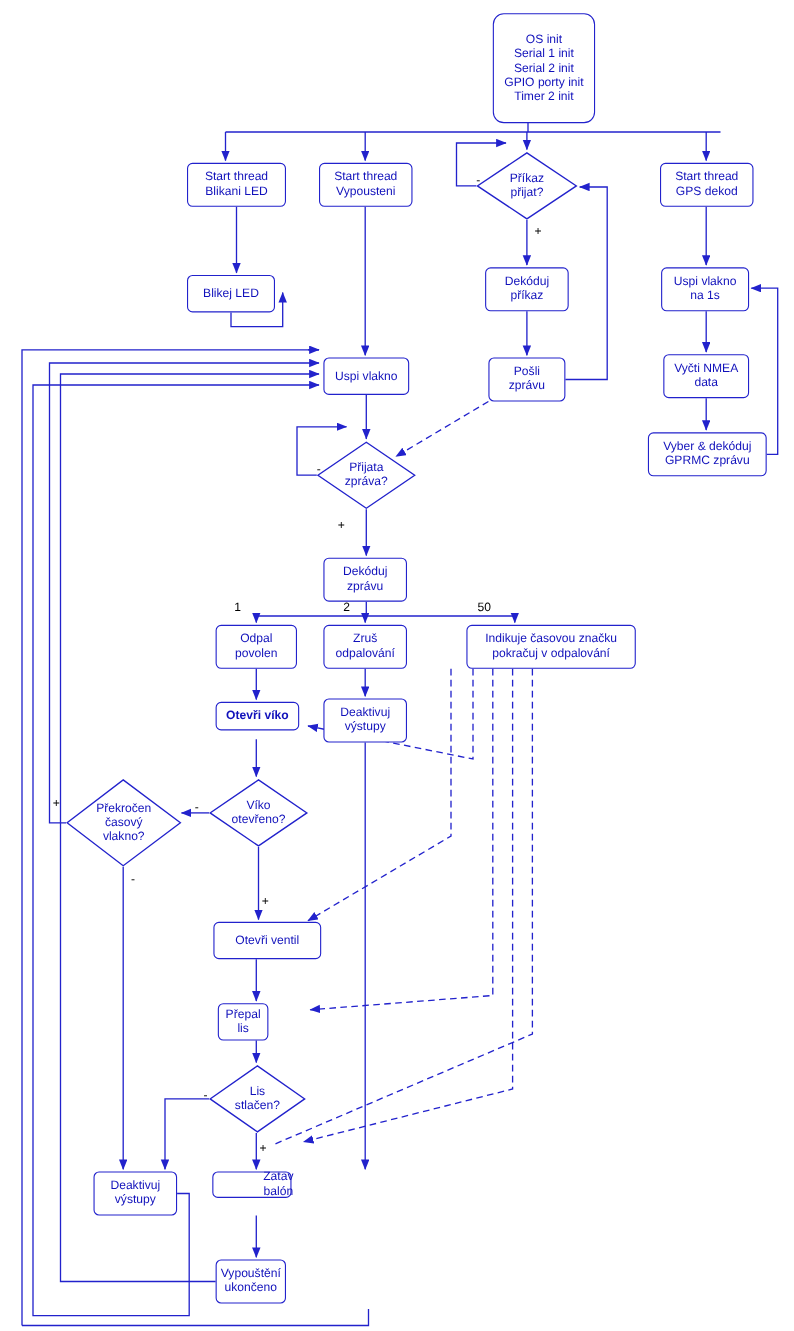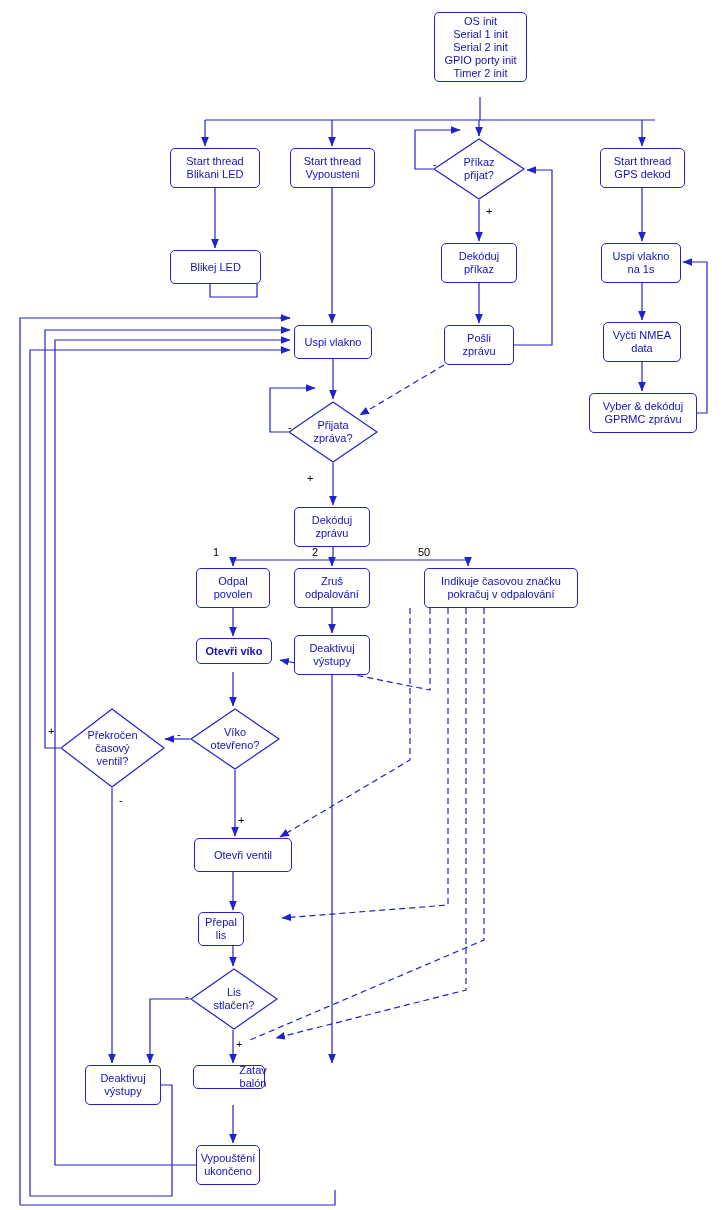--- a/index.html
+++ b/index.html
@@ -149,32 +149,32 @@
     <g stroke="#2222cc" stroke-width="1.2" fill="none" stroke-dasharray="6,4">
       <path d="M444,365 L360,415" marker-end="url(#arr)"></path>
       <path d="M410,608 L410,760 L280,837" marker-end="url(#arr)"></path>
       <path d="M430,608 L430,690 L280,660" marker-end="url(#arr)"></path>
       <path d="M448,608 L448,905 L282,918" marker-end="url(#arr)"></path>
       <path d="M466,608 L466,990 L276,1038" marker-end="url(#arr)"></path>
       <path d="M484,608 L484,940 L250,1040"></path>
     </g>
   </svg>
 
-  <div class="node" style="left:434px;top:12px;width:93px;height:70px;">OS init
+  <div class="node" style="left:448px;top:12px;width:93px;height:100px;border-radius:10px;">OS init
 Serial 1 init
 Serial 2 init
 GPIO porty init
 Timer 2 init</div>
   <div class="node" style="left:170px;top:148px;width:90px;height:40px;">Start thread
 Blikani LED</div>
   <div class="node" style="left:290px;top:148px;width:85px;height:40px;">Start thread
 Vypousteni</div>
   <div class="node" style="left:600px;top:148px;width:85px;height:40px;">Start thread
 GPS dekod</div>
-  <div class="node" style="left:170px;top:250px;width:91px;height:34px;">Blikej LED</div>
+  <div class="node" style="left:170px;top:250px;width:80px;height:34px;">Blikej LED</div>
   <div class="node" style="left:441px;top:243px;width:76px;height:40px;">Dekóduj
 příkaz</div>
   <div class="node" style="left:601px;top:243px;width:80px;height:40px;">Uspi vlakno
 na 1s</div>
   <div class="node" style="left:294px;top:325px;width:78px;height:34px;">Uspi vlakno</div>
   <div class="node" style="left:444px;top:325px;width:70px;height:40px;">Pošli
 zprávu</div>
   <div class="node" style="left:603px;top:322px;width:78px;height:40px;">Vyčti NMEA
 data</div>
   <div class="node" style="left:589px;top:393px;width:108px;height:40px;">Vyber &amp; dekóduj
@@ -214,21 +214,21 @@
     <div class="diamond-label">Přijata
 zpráva?</div>
   </div>
 
   <div class="diamond-wrap" style="left:60px;top:708px;width:105px;height:80px;">
     <svg width="105" height="80">
         <polygon points="52,1 104,40 52,79 1,40" fill="#ffffff" stroke="#2222cc" stroke-width="1.2"></polygon>
       </svg>
     <div class="diamond-label">Překročen
 časový
-ventil?</div>
+vlakno?</div>
   </div>
 
   <div class="diamond-wrap" style="left:190px;top:708px;width:90px;height:62px;">
     <svg width="90" height="62">
         <polygon points="45,1 89,31 45,61 1,31" fill="#ffffff" stroke="#2222cc" stroke-width="1.2"></polygon>
       </svg>
     <div class="diamond-label">Víko
 otevřeno?</div>
   </div>
 
@@ -239,21 +239,21 @@
     <div class="diamond-label">Lis
 stlačen?</div>
   </div>
 
   <div class="edge-label" style="left:433px;top:158px;">-</div>
   <div class="edge-label" style="left:486px;top:205px;">+</div>
   <div class="edge-label" style="left:288px;top:421px;">-</div>
   <div class="edge-label" style="left:307px;top:472px;">+</div>
   <div class="edge-label" style="left:213px;top:546px;">1</div>
   <div class="edge-label" style="left:312px;top:546px;">2</div>
-  <div class="edge-label" style="left:418px;top:546px;">50</div>
+  <div class="edge-label" style="left:434px;top:546px;">50</div>
   <div class="edge-label" style="left:177px;top:728px;">-</div>
   <div class="edge-label" style="left:238px;top:814px;">+</div>
   <div class="edge-label" style="left:48px;top:725px;">+</div>
   <div class="edge-label" style="left:119px;top:794px;">-</div>
   <div class="edge-label" style="left:185px;top:990px;">-</div>
   <div class="edge-label" style="left:236px;top:1038px;">+</div>
 
 </div>
 
 </body></html>

